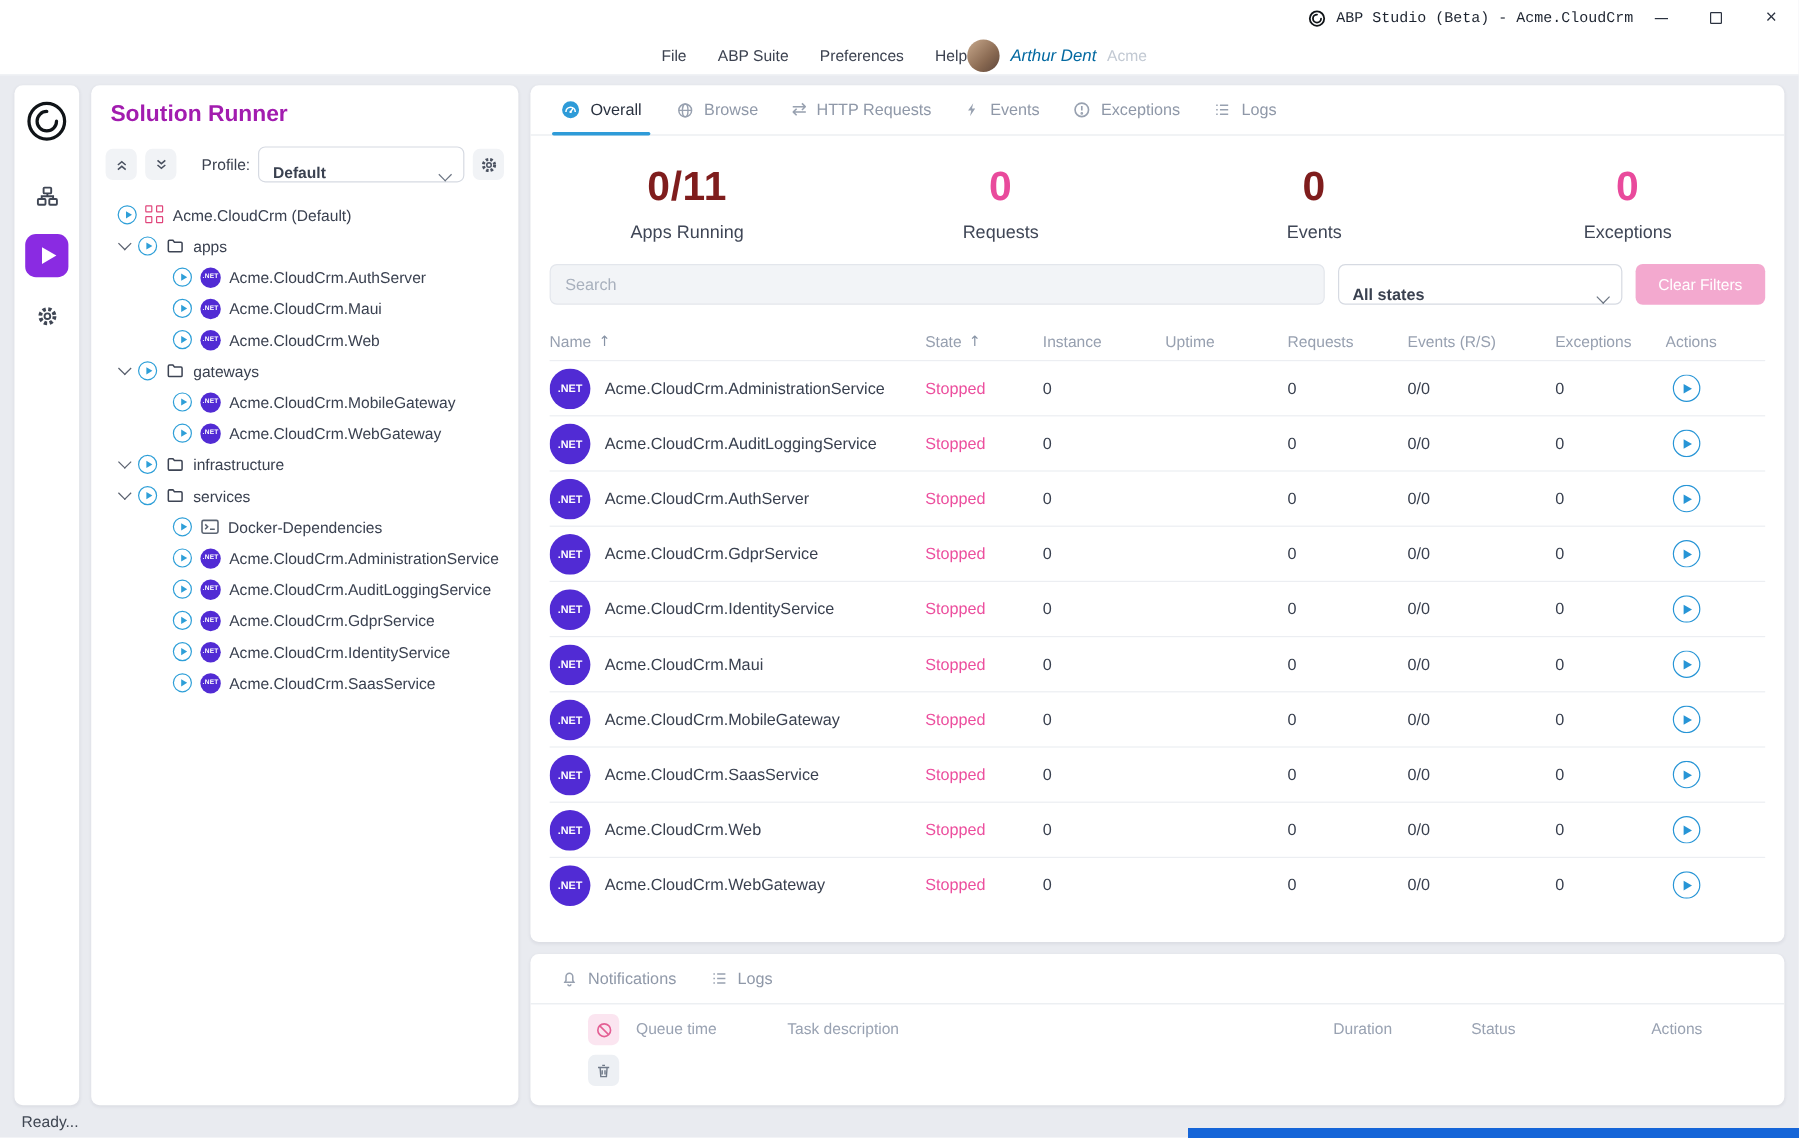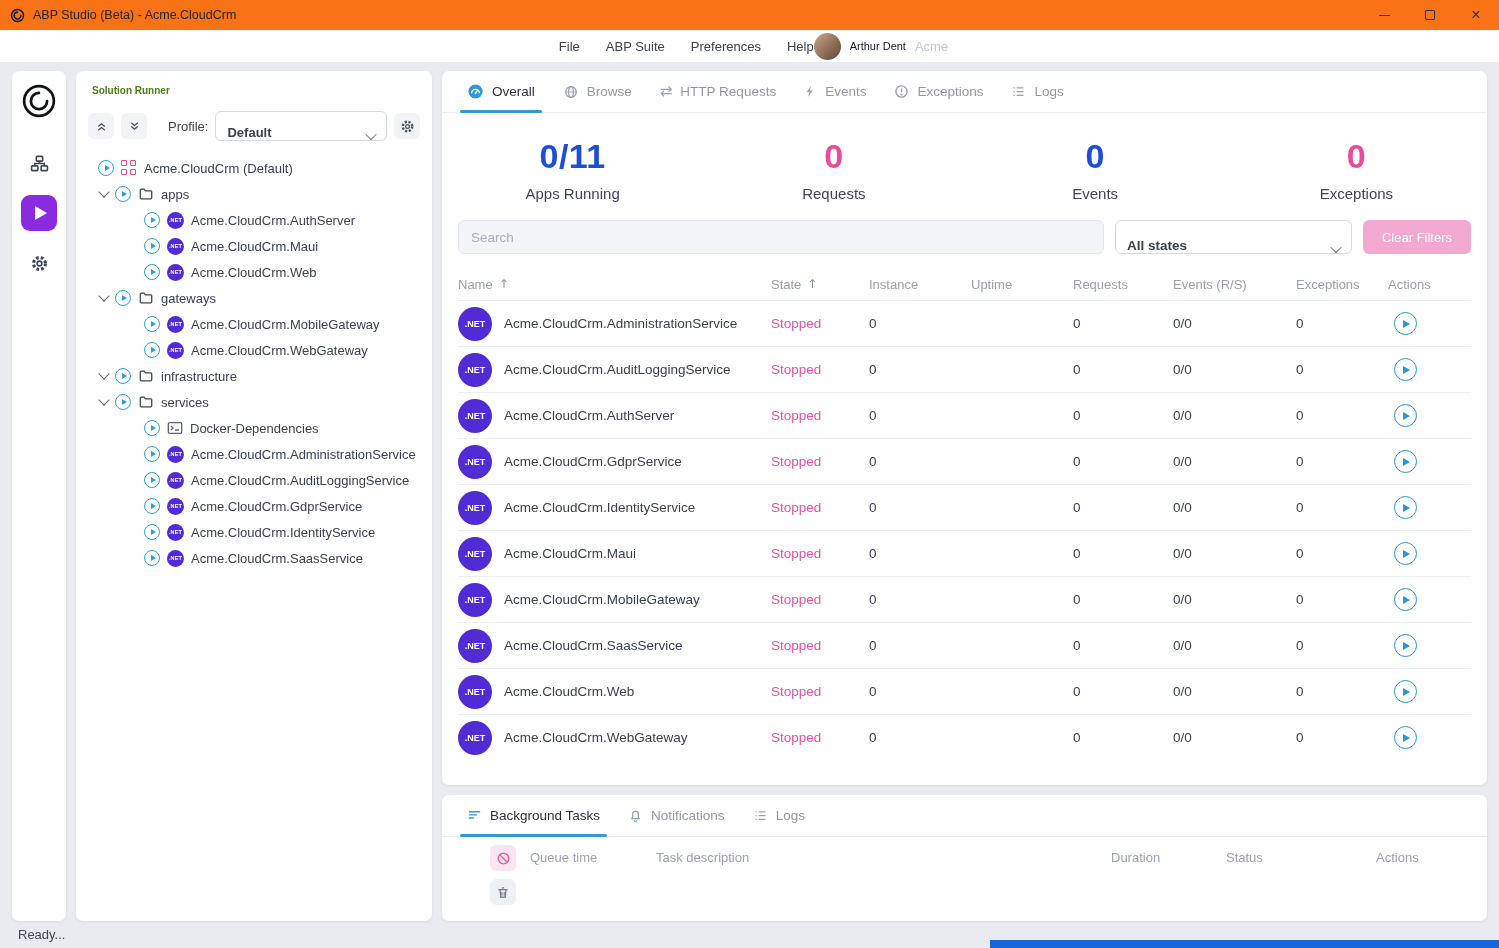--- a/index.html
+++ b/index.html
@@ -5,51 +5,51 @@
   * { box-sizing: border-box; margin: 0; padding: 0; }
   html,body { width:1499px; height:948px; overflow:hidden; }
   body {
     font-family: "Liberation Sans", "DejaVu Sans", sans-serif;
     background:#e9ebf0; color:#3a4150; font-size:13px;
     -webkit-font-smoothing:antialiased;
   }
   svg { display:block; }
 
   
-  .titlebar{height:30px;background:#f97316;display:flex;align-items:center;justify-content:space-between;}
+  .titlebar{height:30px;background:#ffffff;display:flex;align-items:center;justify-content:flex-end;font-family:Liberation Mono, monospace;}
   .titlebar-left{display:flex;align-items:center;gap:8px;padding-left:10px;}
   .titlebar .title{font-size:12.5px;color:#1d2430;}
   .win-controls{display:flex;height:100%;}
   .win-btn{width:46px;height:100%;display:flex;align-items:center;justify-content:center;color:#2b3240;font-size:16px;cursor:default;}
   .glyph-min{display:inline-block;width:11px;border-top:1.3px solid #2b3240;}
   .glyph-max{display:inline-block;width:10px;height:10px;border:1.3px solid #2b3240;border-radius:1px;}
 
   
   .menubar{height:33px;background:#fff;display:flex;align-items:center;justify-content:center;border-bottom:1px solid #e7eaef;}
   .menu-items{display:flex;gap:26px;padding-left:24px;}
   .menu-items span{font-size:13px;color:#3c4250;cursor:default;}
   .menu-right{display:flex;align-items:center;gap:9px;padding-right:16px;}
   .avatar{width:27px;height:27px;border-radius:50%;background:linear-gradient(135deg,#c8a98d 0%,#8a6a52 60%,#5e463a 100%);flex:none;}
-  .user-name{color:#0f172a;font-size:11px;}
+  .user-name{color:#0369a1;font-size:14px;font-style:italic;}
   .tenant-name{color:#c2c9d3;font-size:13px;}
 
   
   .content{display:flex;gap:10px;padding:8px 12px 0 12px;height:858px;align-items:stretch;}
   .card{background:#fff;border-radius:7px;box-shadow:0 1px 3px rgba(25,35,60,.07);}
 
   
   .rail{width:54px;display:flex;flex-direction:column;align-items:center;padding-top:12px;gap:14px;flex:none;}
   .rail-logo{margin-bottom:12px;}
   .rail-btn{width:36px;height:36px;border-radius:9px;display:flex;align-items:center;justify-content:center;}
   .rail-btn.active{background:#8a2be2;}
   .rail-play{width:0;height:0;border-style:solid;border-width:7px 0 7px 12px;border-color:transparent transparent transparent #fff;margin-left:3px;}
 
   
   .solution-panel{width:356px;flex:none;display:flex;flex-direction:column;padding-top:14px;overflow:hidden;}
-  .sp-title{margin-left:16px;font-size:10px;font-weight:600;color:#4d7c0f;}
+  .sp-title{margin-left:16px;font-size:19px;font-weight:600;color:#a21caf;}
   .sp-toolbar{display:flex;align-items:center;margin:15px 12px 10px 12px;gap:7px;}
   .tool-btn{width:26px;height:26px;border:none;background:#f1f3f6;border-radius:6px;display:flex;align-items:center;justify-content:center;cursor:default;flex:none;}
   .profile-label{margin-left:14px;color:#3c4250;font-size:13px;}
   .select{height:30px;border:1px solid #d6dae2;border-radius:6px;background:#fff;display:flex;align-items:flex-end;justify-content:space-between;padding:0 11px;font-size:13px;color:#3a4150;font-weight:bold;}
   .profile-select{flex:1;}
   .chev-down{width:8px;height:8px;border-right:1.6px solid #6b7482;border-bottom:1.6px solid #6b7482;transform:rotate(45deg) translate(-1px,-1px);flex:none;}
 
   
   .tree{padding:4px 0 10px 0;overflow:hidden;}
   .tree-row{height:26px;display:flex;align-items:center;gap:7px;cursor:default;}
@@ -71,21 +71,21 @@
   .main-panel{flex:1;display:flex;flex-direction:column;overflow:hidden;}
 
   .tabs-row{height:42px;display:flex;align-items:stretch;padding:0 14px;gap:6px;border-bottom:1px solid #e8ebef;flex:none;}
   .tab{display:flex;align-items:center;gap:8px;padding:0 11px;font-size:13.5px;color:#8f98a8;position:relative;cursor:default;white-space:nowrap;}
   .tab.active{color:#2a3240;}
   .tab.active::after{content:"";position:absolute;left:4px;right:4px;bottom:-1px;height:3px;background:#2e9bd8;border-radius:2px;}
   .glyph{font-family:"DejaVu Sans",sans-serif;font-size:15px;color:#98a1b0;line-height:1;}
 
   .stats{display:grid;grid-template-columns:repeat(4,1fr);padding:24px 0 8px 0;text-align:center;flex:none;}
   .stat-value{font-size:34px;font-weight:bold;letter-spacing:.5px;}
-  .stat-value.blue{color:#1d4ed8;}
+  .stat-value.blue{color:#7f1d1d;}
   .stat-value.pink{color:#e94a9c;}
   .stat-label{margin-top:9px;font-size:15px;color:#3f4656;}
 
   .filters{display:flex;gap:11px;padding:10px 16px 14px 16px;flex:none;}
   .search-input{flex:1;height:34px;background:#f2f4f7;border:1px solid #e3e6ec;border-radius:6px;padding:0 12px;font-size:13.5px;color:#3a4150;font-family:inherit;outline:none;}
   .search-input::placeholder{color:#a8b0bd;}
   .state-select{flex:0 0 237px;height:34px;font-size:13.5px;}
   .clear-btn{flex:0 0 108px;height:34px;border:none;border-radius:6px;background:#f3a9cf;color:#fff;font-size:13px;font-family:inherit;cursor:default;}
 
   .table{flex:1;padding:0 16px;overflow:hidden;display:flex;flex-direction:column;}
@@ -646,28 +646,20 @@
                 <span class="play-btn"></span>
               </div>
             </div>
 
         </div>
       </div>
     </div>
 
     <div class="bottom-panel card">
       <div class="tabs-row">
-        <div class="tab active">
-          <span>
-              <svg viewBox="0 0 24 24" width="15" height="15" fill="none" stroke="#2e9bd8" stroke-width="2.2">
-                <path d="M3 6h18M3 11h13M3 16h8"></path>
-              </svg>
-            </span>
-          <span>Background Tasks</span>
-        </div>
         <div class="tab">
           <span>
               <svg viewBox="0 0 24 24" width="15" height="15" fill="none" stroke="#98a1b0" stroke-width="2">
                 <path d="M6 17h12l-1.5-2.5V9.5A4.5 4.5 0 0 0 12 5a4.5 4.5 0 0 0-4.5 4.5v5L6 17z"></path>
                 <path d="M10 19.5a2 2 0 0 0 4 0"></path>
               </svg>
             </span>
           <span>Notifications</span>
         </div>
         <div class="tab">

